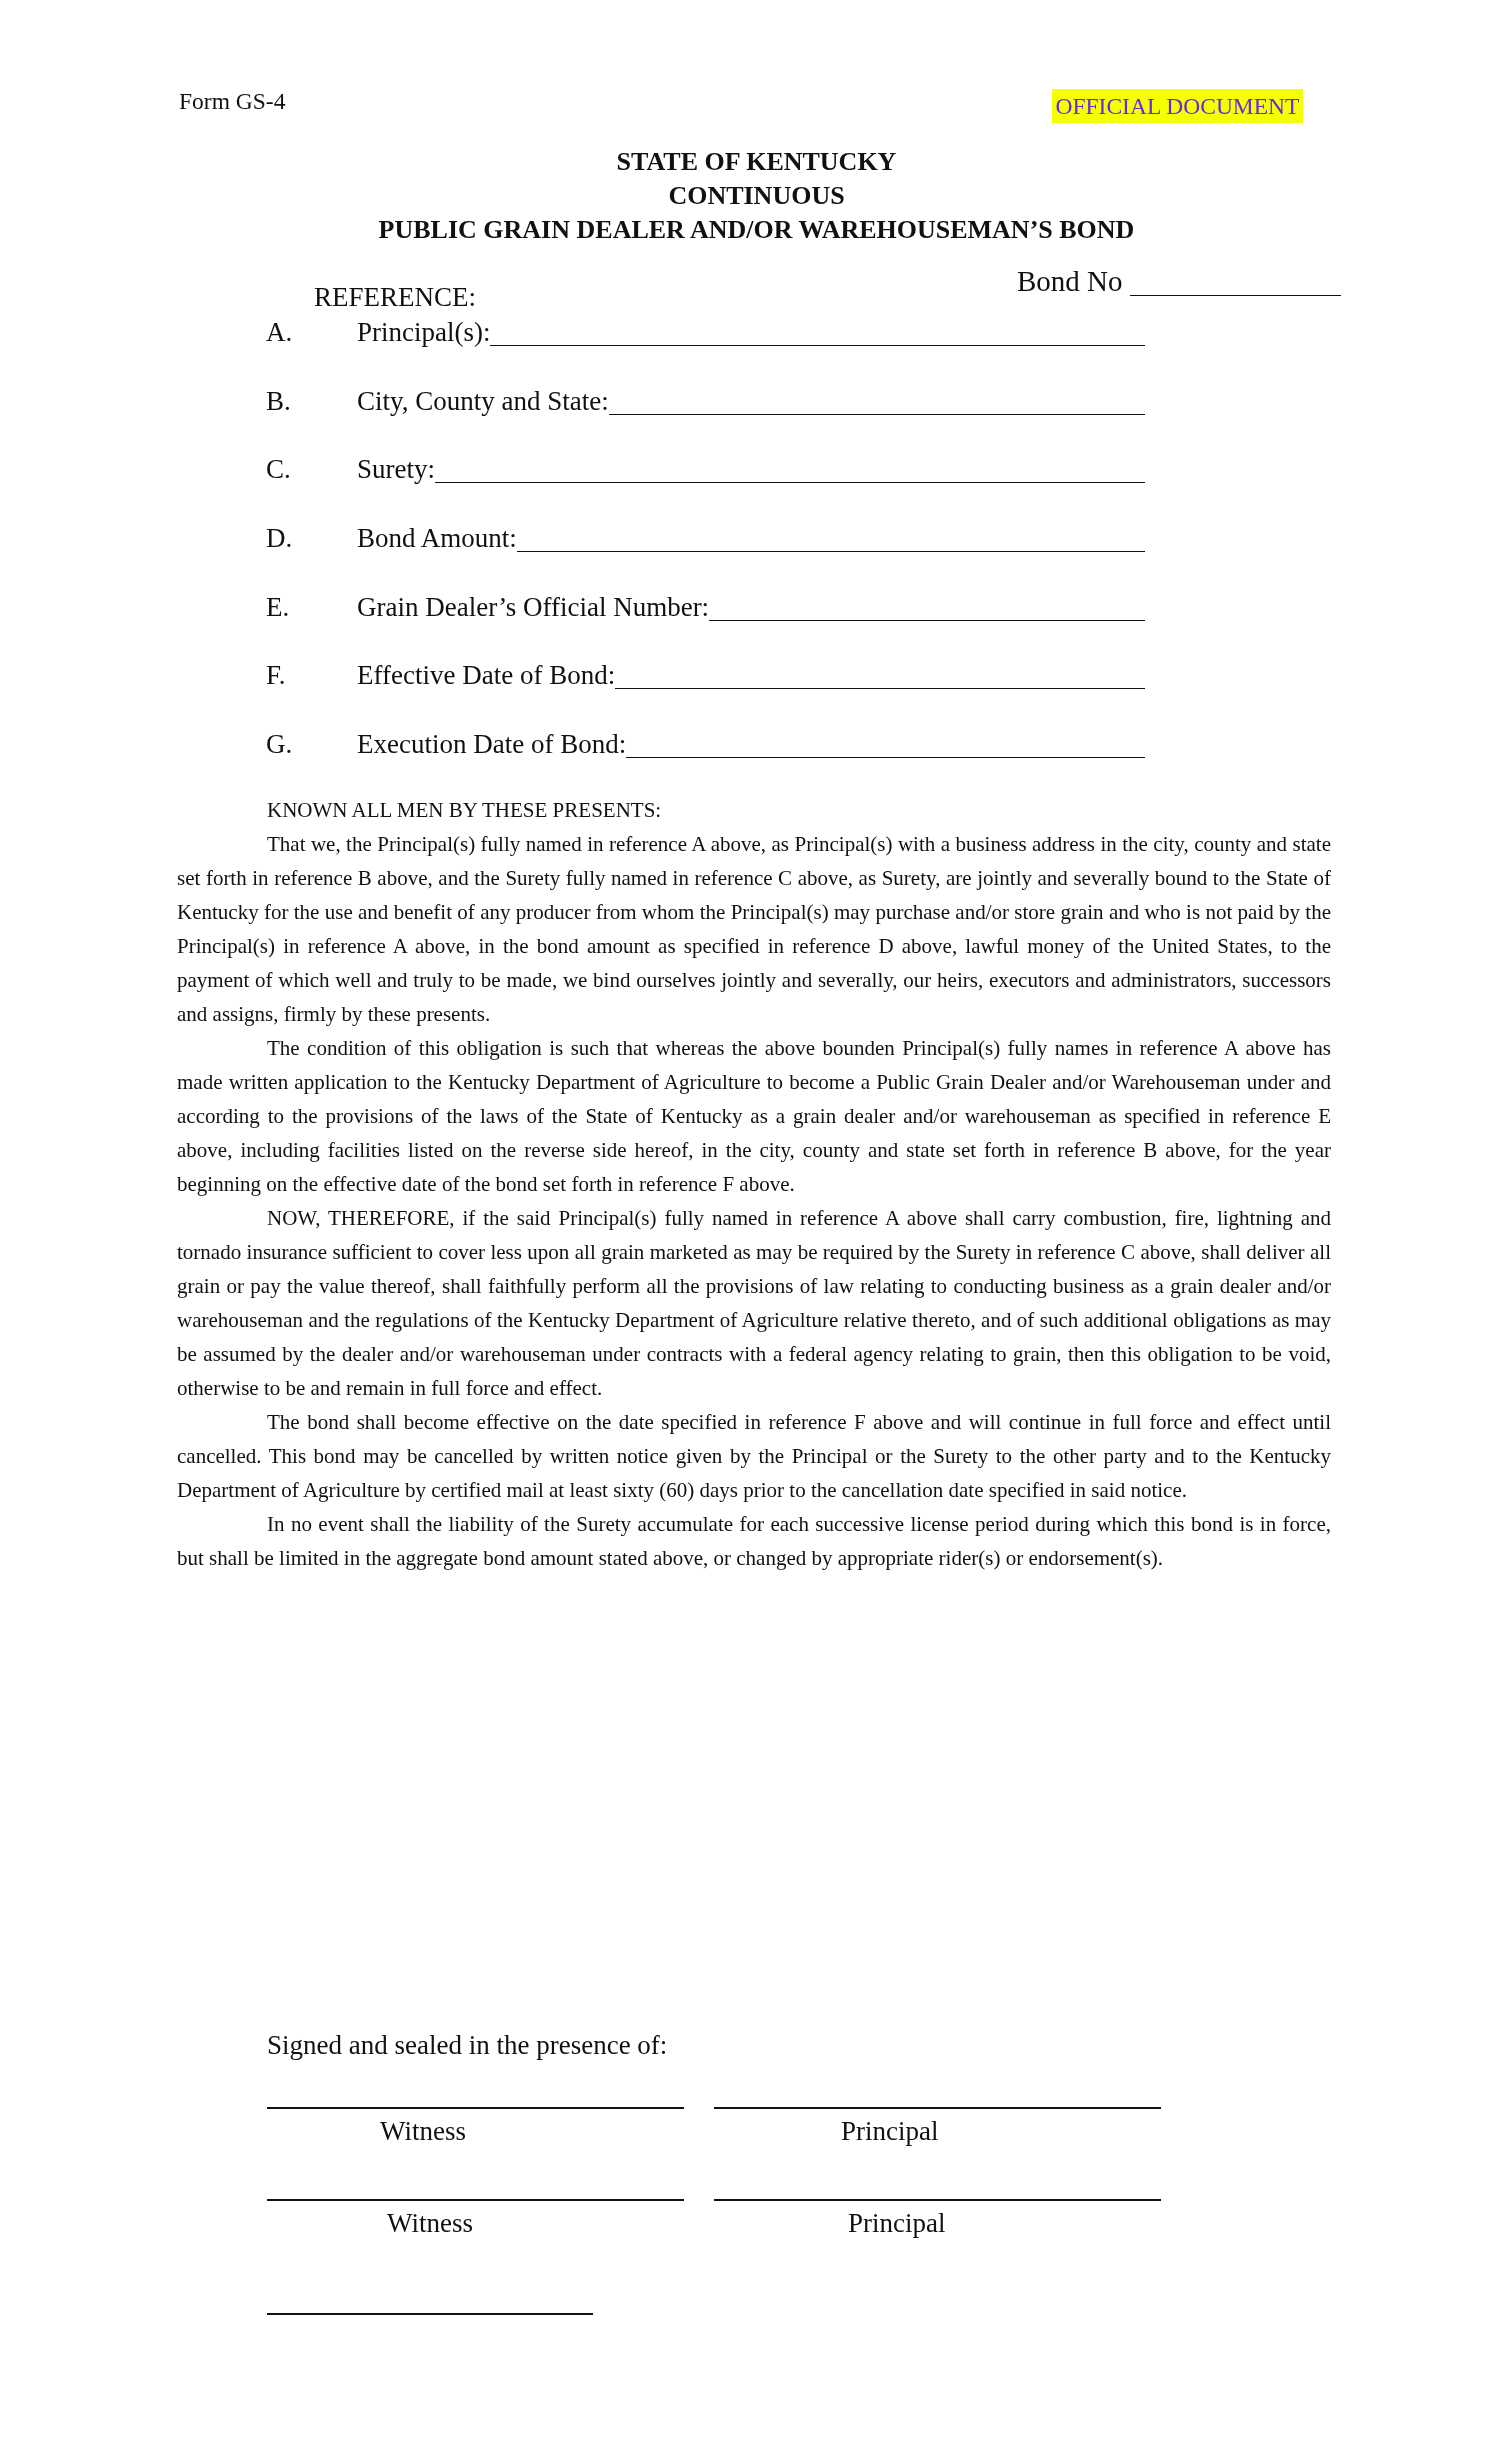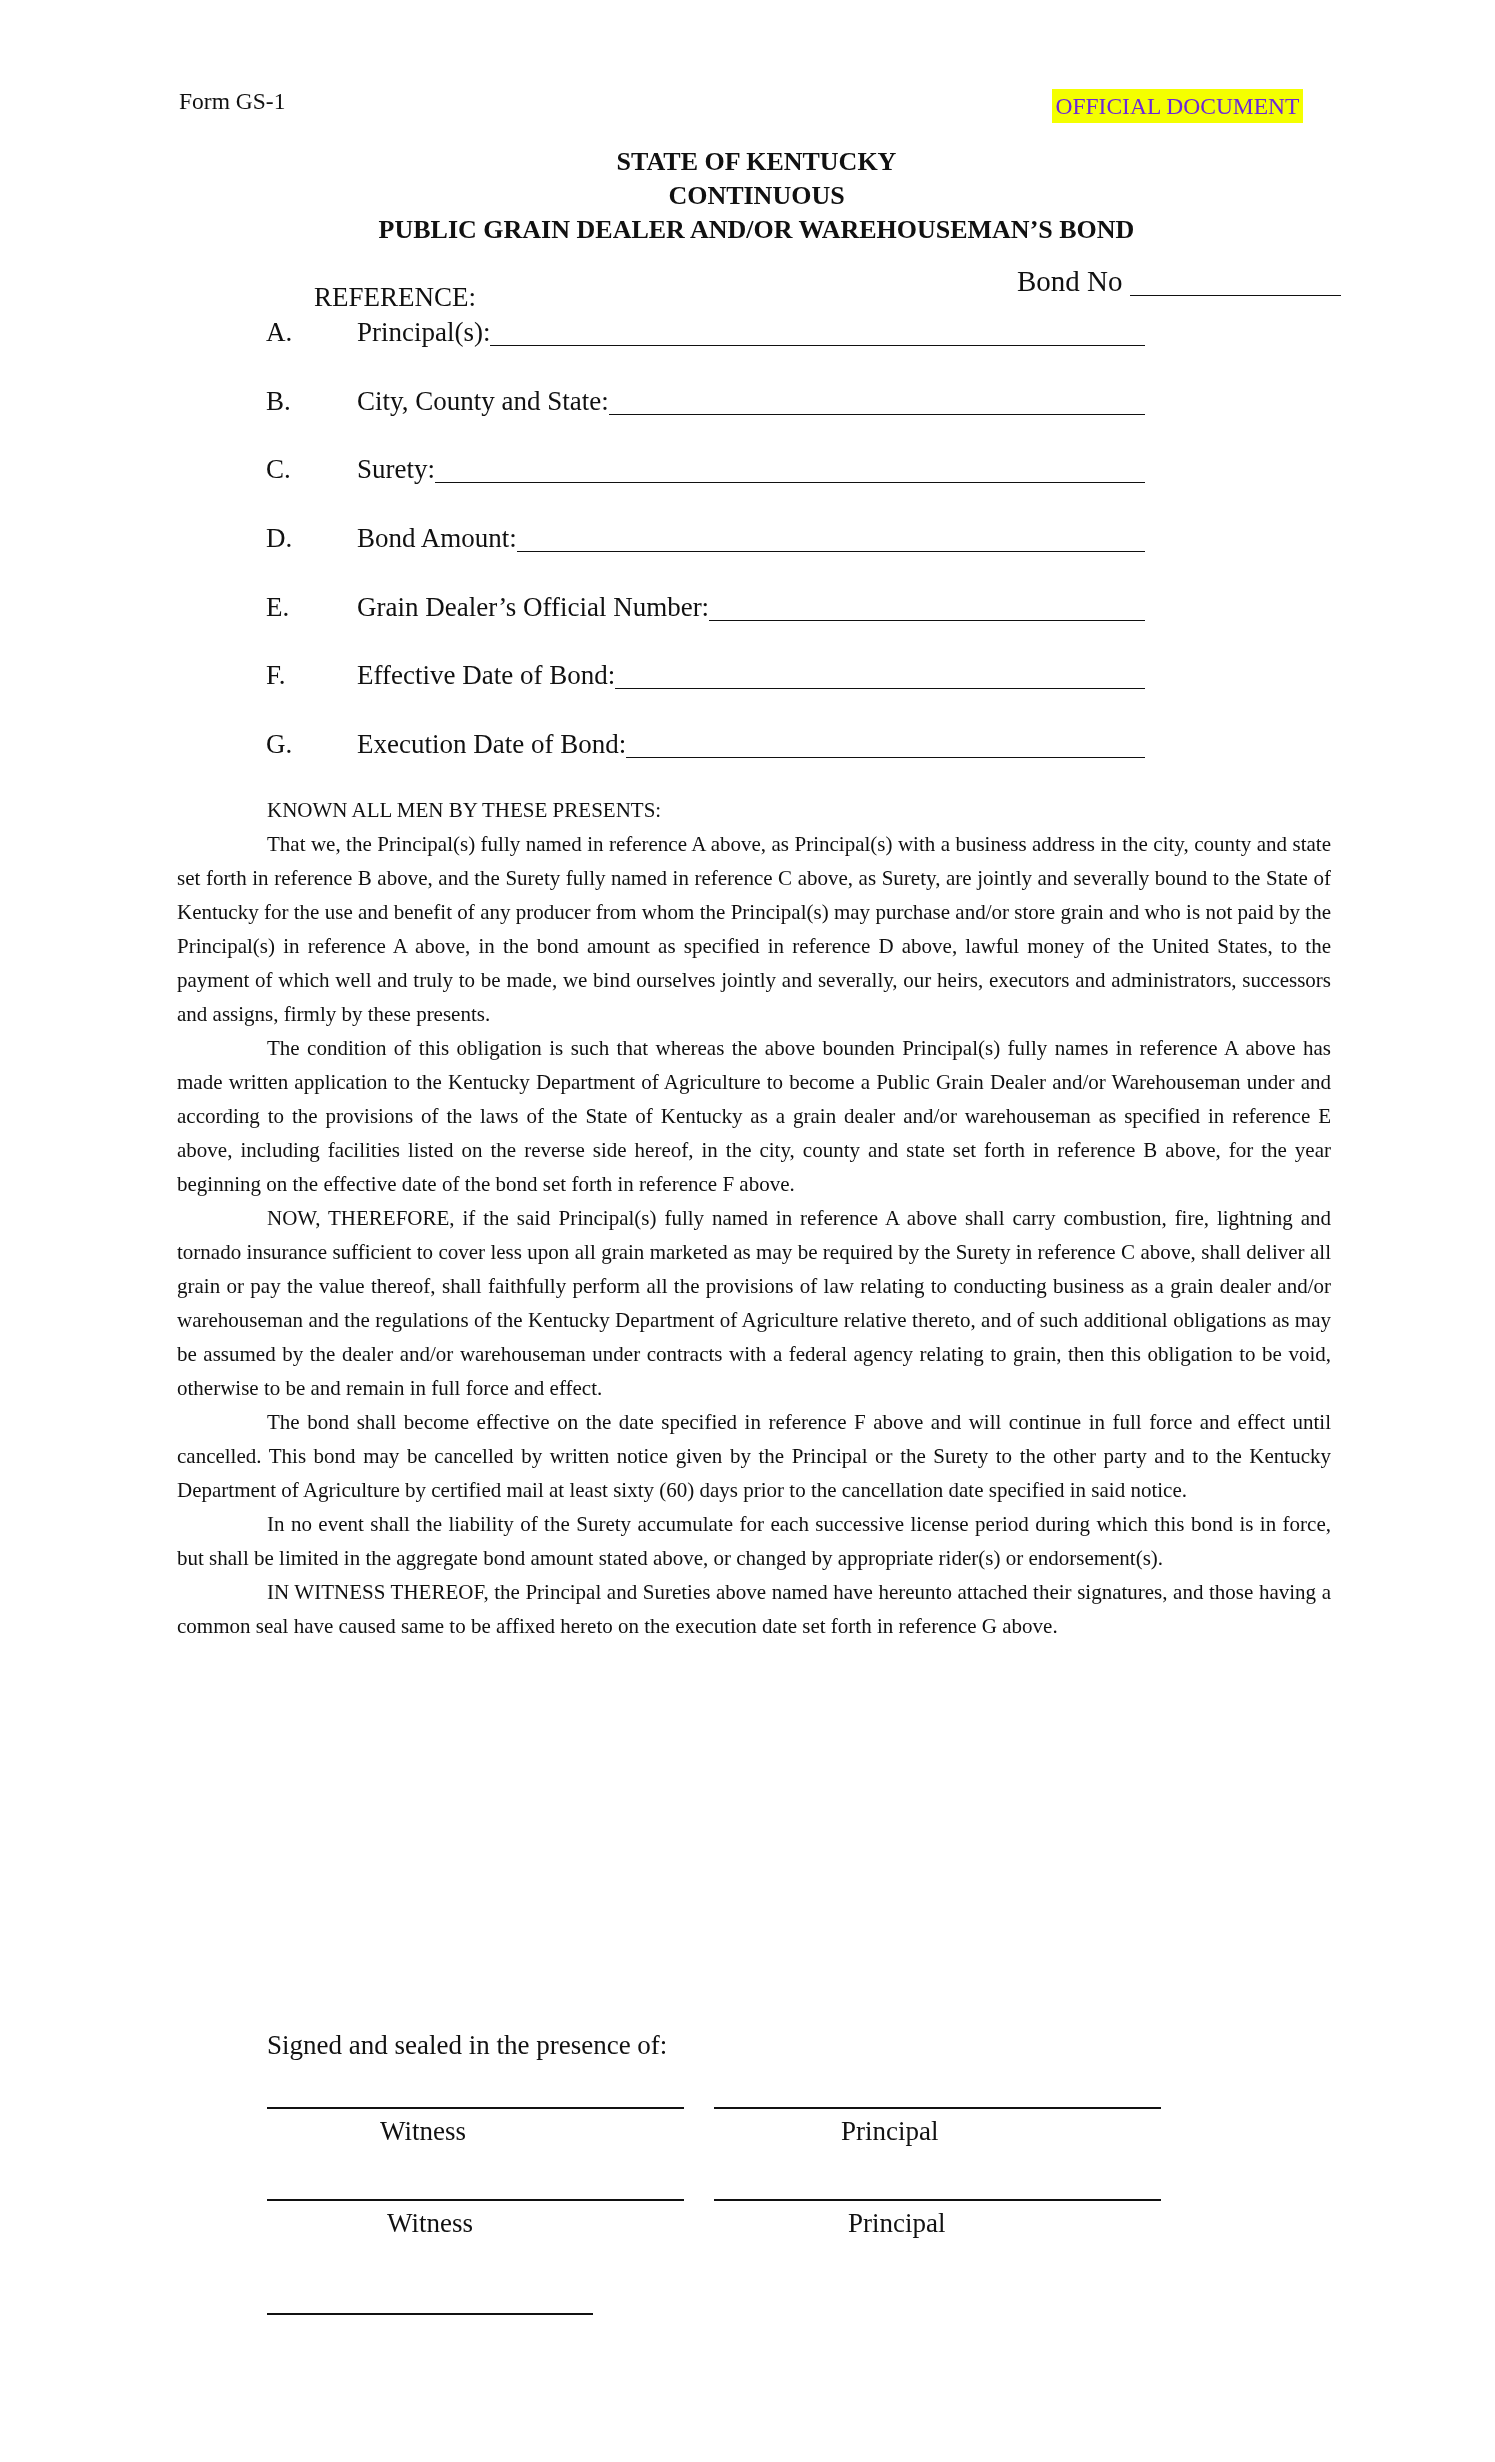--- a/index.html
+++ b/index.html
@@ -35,21 +35,21 @@
   .body-text p { margin: 0; text-indent: 90px; }
   .body-text p.heading { text-align: left; }
 
   .signed { left: 267px; top: 2029px; font-size: 27px; line-height: 33px; }
   .sig-line { height: 0; border-top: 2.3px solid #111; }
   .sig-label { font-size: 27px; line-height: 33px; }
 </style>
 </head>
 <body>
 
-<div class="abs form-id">Form GS-1</div>
+<div class="abs form-id">Form GS-4</div>
 <div class="abs official">OFFICIAL DOCUMENT</div>
 
 <div class="abs title t1">STATE OF KENTUCKY</div>
 <div class="abs title t2">CONTINUOUS</div>
 <div class="abs title t3">PUBLIC GRAIN DEALER AND/OR WAREHOUSEMAN’S BOND</div>
 
 <div class="abs bond-no">
   <span>Bond No</span>
   <span class="blank"></span>
 </div>
@@ -92,21 +92,20 @@
   <span class="blank"></span>
 </div>
 
 <div class="abs body-text" style="top:793px;">
   <p class="heading">KNOWN ALL MEN BY THESE PRESENTS:</p>
   <p>That we, the Principal(s) fully named in reference A above, as Principal(s) with a business address in the city, county and state set forth in reference B above, and the Surety fully named in reference C above, as Surety, are jointly and severally bound to the State of Kentucky for the use and benefit of any producer from whom the Principal(s) may purchase and/or store grain and who is not paid by the Principal(s) in reference A above, in the bond amount as specified in reference D above, lawful money of the United States, to the payment of which well and truly to be made, we bind ourselves jointly and severally, our heirs, executors and administrators, successors and assigns, firmly by these presents.</p>
   <p>The condition of this obligation is such that whereas the above bounden Principal(s) fully names in reference A above has made written application to the Kentucky Department of Agriculture to become a Public Grain Dealer and/or Warehouseman under and according to the provisions of the laws of the State of Kentucky as a grain dealer and/or warehouseman as specified in reference E above, including facilities listed on the reverse side hereof, in the city, county and state set forth in reference B above, for the year beginning on the effective date of the bond set forth in reference F above.</p>
   <p>NOW, THEREFORE, if the said Principal(s) fully named in reference A above shall carry combustion, fire, lightning and tornado insurance sufficient to cover less upon all grain marketed as may be required by the Surety in reference C above, shall deliver all grain or pay the value thereof, shall faithfully perform all the provisions of law relating to conducting business as a grain dealer and/or warehouseman and the regulations of the Kentucky Department of Agriculture relative thereto, and of such additional obligations as may be assumed by the dealer and/or warehouseman under contracts with a federal agency relating to grain, then this obligation to be void, otherwise to be and remain in full force and effect.</p>
   <p>The bond shall become effective on the date specified in reference F above and will continue in full force and effect until cancelled.  This bond may be cancelled by written notice given by the Principal or the Surety to the other party and to the Kentucky Department of Agriculture by certified mail at least sixty (60) days prior to the cancellation date specified in said notice.</p>
   <p>In no event shall the liability of the Surety accumulate for each successive license period during which this bond is in force, but shall be limited in the aggregate bond amount stated above, or changed by appropriate rider(s) or endorsement(s).</p>
-  <p>IN WITNESS THEREOF, the Principal and Sureties above named have hereunto attached their signatures, and those having a common seal have caused same to be affixed hereto on the execution date set forth in reference G above.</p>
 </div>
 
 <div class="abs signed">Signed and sealed in the presence of:</div>
 
 <div class="abs sig-line" style="left:267px; top:2107px; width:417px;"></div>
 <div class="abs sig-line" style="left:714px; top:2107px; width:447px;"></div>
 <div class="abs sig-label" style="left:380px; top:2115px;">Witness</div>
 <div class="abs sig-label" style="left:841px; top:2115px;">Principal</div>
 
 <div class="abs sig-line" style="left:267px; top:2199px; width:417px;"></div>

